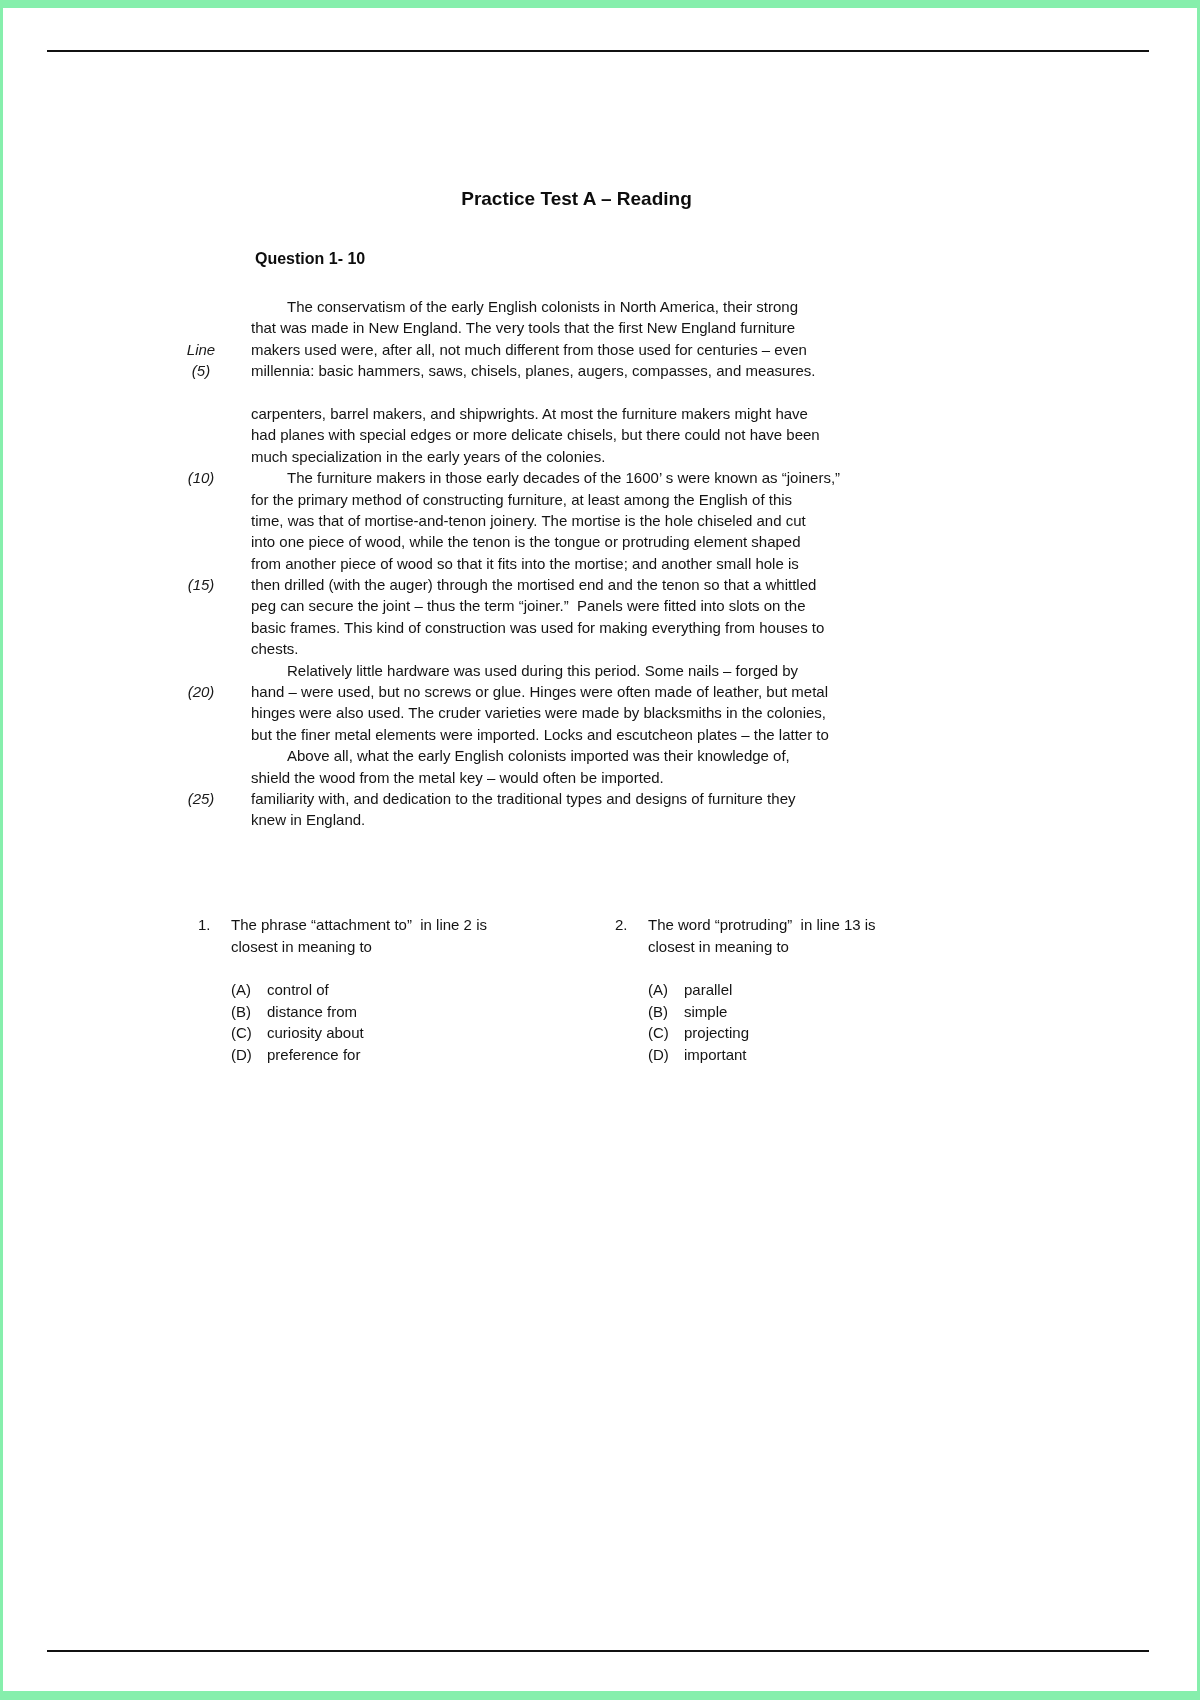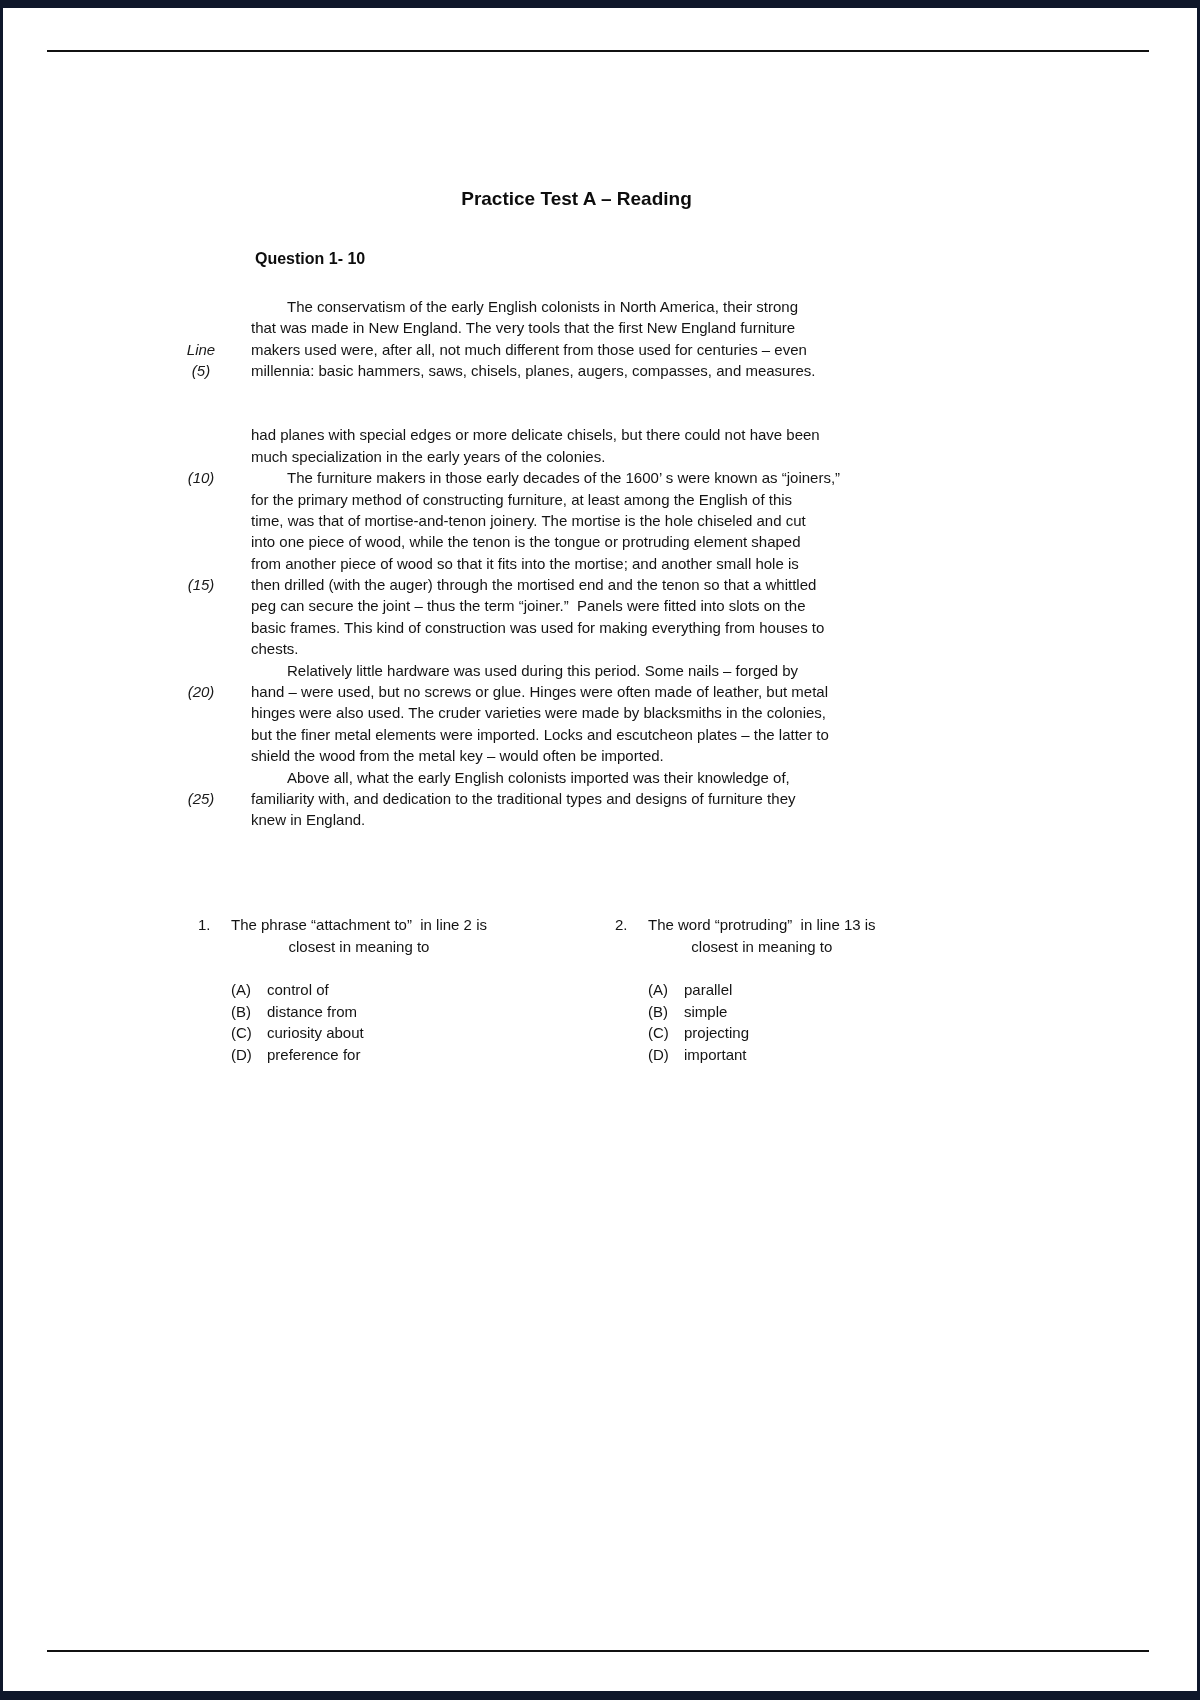--- a/index.html
+++ b/index.html
@@ -1,20 +1,20 @@
 <!DOCTYPE html>
 <html><head>
 <meta charset="utf-8">
 <style>
   html, body { margin: 0; padding: 0; background: #000; }
   #screen {
     position: relative;
     width: 1200px;
     height: 1700px;
-    background: #0f172a;
+    background: #86efac;
     overflow: hidden;
     font-family: "Liberation Sans", sans-serif;
     color: #111;
   }
   .page {
     position: absolute;
     top: 8px; bottom: 9px; left: 3px; right: 3px;
     background: #ffffff;
   }
   .rule {
@@ -70,21 +70,21 @@
     position: absolute;
     top: 906px;
     left: 195px;
     width: 830px;
     display: flex;
   }
   .question { font-size: 15px; color: #141414; }
   .question.q0 { width: 417px; flex: 0 0 auto; }
   .qhead { display: flex; }
   .qnum { width: 33px; flex: 0 0 auto; line-height: 21.5px; }
-  .qstem .stem-line { line-height: 21.5px; white-space: pre; text-align: center; }
+  .qstem .stem-line { line-height: 21.5px; white-space: pre; }
   .choices { margin-left: 33px; margin-top: 22px; }
   .choice { display: flex; line-height: 21.5px; }
   .clabel { width: 36px; flex: 0 0 auto; }
   .ctext { white-space: pre; }
 </style>
 </head>
 <body>
 
 <div id="screen">
   <div class="page">
@@ -94,38 +94,38 @@
     <div class="title">Practice Test A – Reading</div>
 
     <div class="section-heading">Question 1- 10</div>
 
     <div class="passage" id="passage">
         <div class="pline"><span class="marker"></span><span class="ptext indent">The conservatism of the early English colonists in North America, their strong</span></div>
         <div class="pline"><span class="marker"></span><span class="ptext">that was made in New England. The very tools that the first New England furniture</span></div>
         <div class="pline"><span class="marker">Line</span><span class="ptext">makers used were, after all, not much different from those used for centuries – even</span></div>
         <div class="pline"><span class="marker">(5)</span><span class="ptext">millennia: basic hammers, saws, chisels, planes, augers, compasses, and measures.</span></div>
         <div class="pline"><span class="marker"></span></div>
-        <div class="pline"><span class="marker"></span></div>
+        <div class="pline"><span class="marker"></span><span class="ptext">carpenters, barrel makers, and shipwrights. At most the furniture makers might have</span></div>
         <div class="pline"><span class="marker"></span><span class="ptext">had planes with special edges or more delicate chisels, but there could not have been</span></div>
         <div class="pline"><span class="marker"></span><span class="ptext">much specialization in the early years of the colonies.</span></div>
         <div class="pline"><span class="marker">(10)</span><span class="ptext indent">The furniture makers in those early decades of the 1600’ s were known as “joiners,”</span></div>
         <div class="pline"><span class="marker"></span><span class="ptext">for the primary method of constructing furniture, at least among the English of this</span></div>
         <div class="pline"><span class="marker"></span><span class="ptext">time, was that of mortise-and-tenon joinery. The mortise is the hole chiseled and cut</span></div>
         <div class="pline"><span class="marker"></span><span class="ptext">into one piece of wood, while the tenon is the tongue or protruding element shaped</span></div>
         <div class="pline"><span class="marker"></span><span class="ptext">from another piece of wood so that it fits into the mortise; and another small hole is</span></div>
         <div class="pline"><span class="marker">(15)</span><span class="ptext">then drilled (with the auger) through the mortised end and the tenon so that a whittled</span></div>
         <div class="pline"><span class="marker"></span><span class="ptext">peg can secure the joint – thus the term “joiner.”  Panels were fitted into slots on the</span></div>
         <div class="pline"><span class="marker"></span><span class="ptext">basic frames. This kind of construction was used for making everything from houses to</span></div>
         <div class="pline"><span class="marker"></span><span class="ptext">chests.</span></div>
         <div class="pline"><span class="marker"></span><span class="ptext indent">Relatively little hardware was used during this period. Some nails – forged by</span></div>
         <div class="pline"><span class="marker">(20)</span><span class="ptext">hand – were used, but no screws or glue. Hinges were often made of leather, but metal</span></div>
         <div class="pline"><span class="marker"></span><span class="ptext">hinges were also used. The cruder varieties were made by blacksmiths in the colonies,</span></div>
         <div class="pline"><span class="marker"></span><span class="ptext">but the finer metal elements were imported. Locks and escutcheon plates – the latter to</span></div>
+        <div class="pline"><span class="marker"></span><span class="ptext indent">Above all, what the early English colonists imported was their knowledge of,</span></div>
         <div class="pline"><span class="marker"></span><span class="ptext">shield the wood from the metal key – would often be imported.</span></div>
-        <div class="pline"><span class="marker"></span><span class="ptext indent">Above all, what the early English colonists imported was their knowledge of,</span></div>
         <div class="pline"><span class="marker">(25)</span><span class="ptext">familiarity with, and dedication to the traditional types and designs of furniture they</span></div>
         <div class="pline"><span class="marker"></span><span class="ptext">knew in England.</span></div>
       </div>
 
     <div class="questions" id="questions">
         <div class="question q0">
           <div class="qhead">
             <span class="qnum">1.</span>
             <div class="qstem">
               <div class="stem-line">The phrase “attachment to”  in line 2 is</div>

